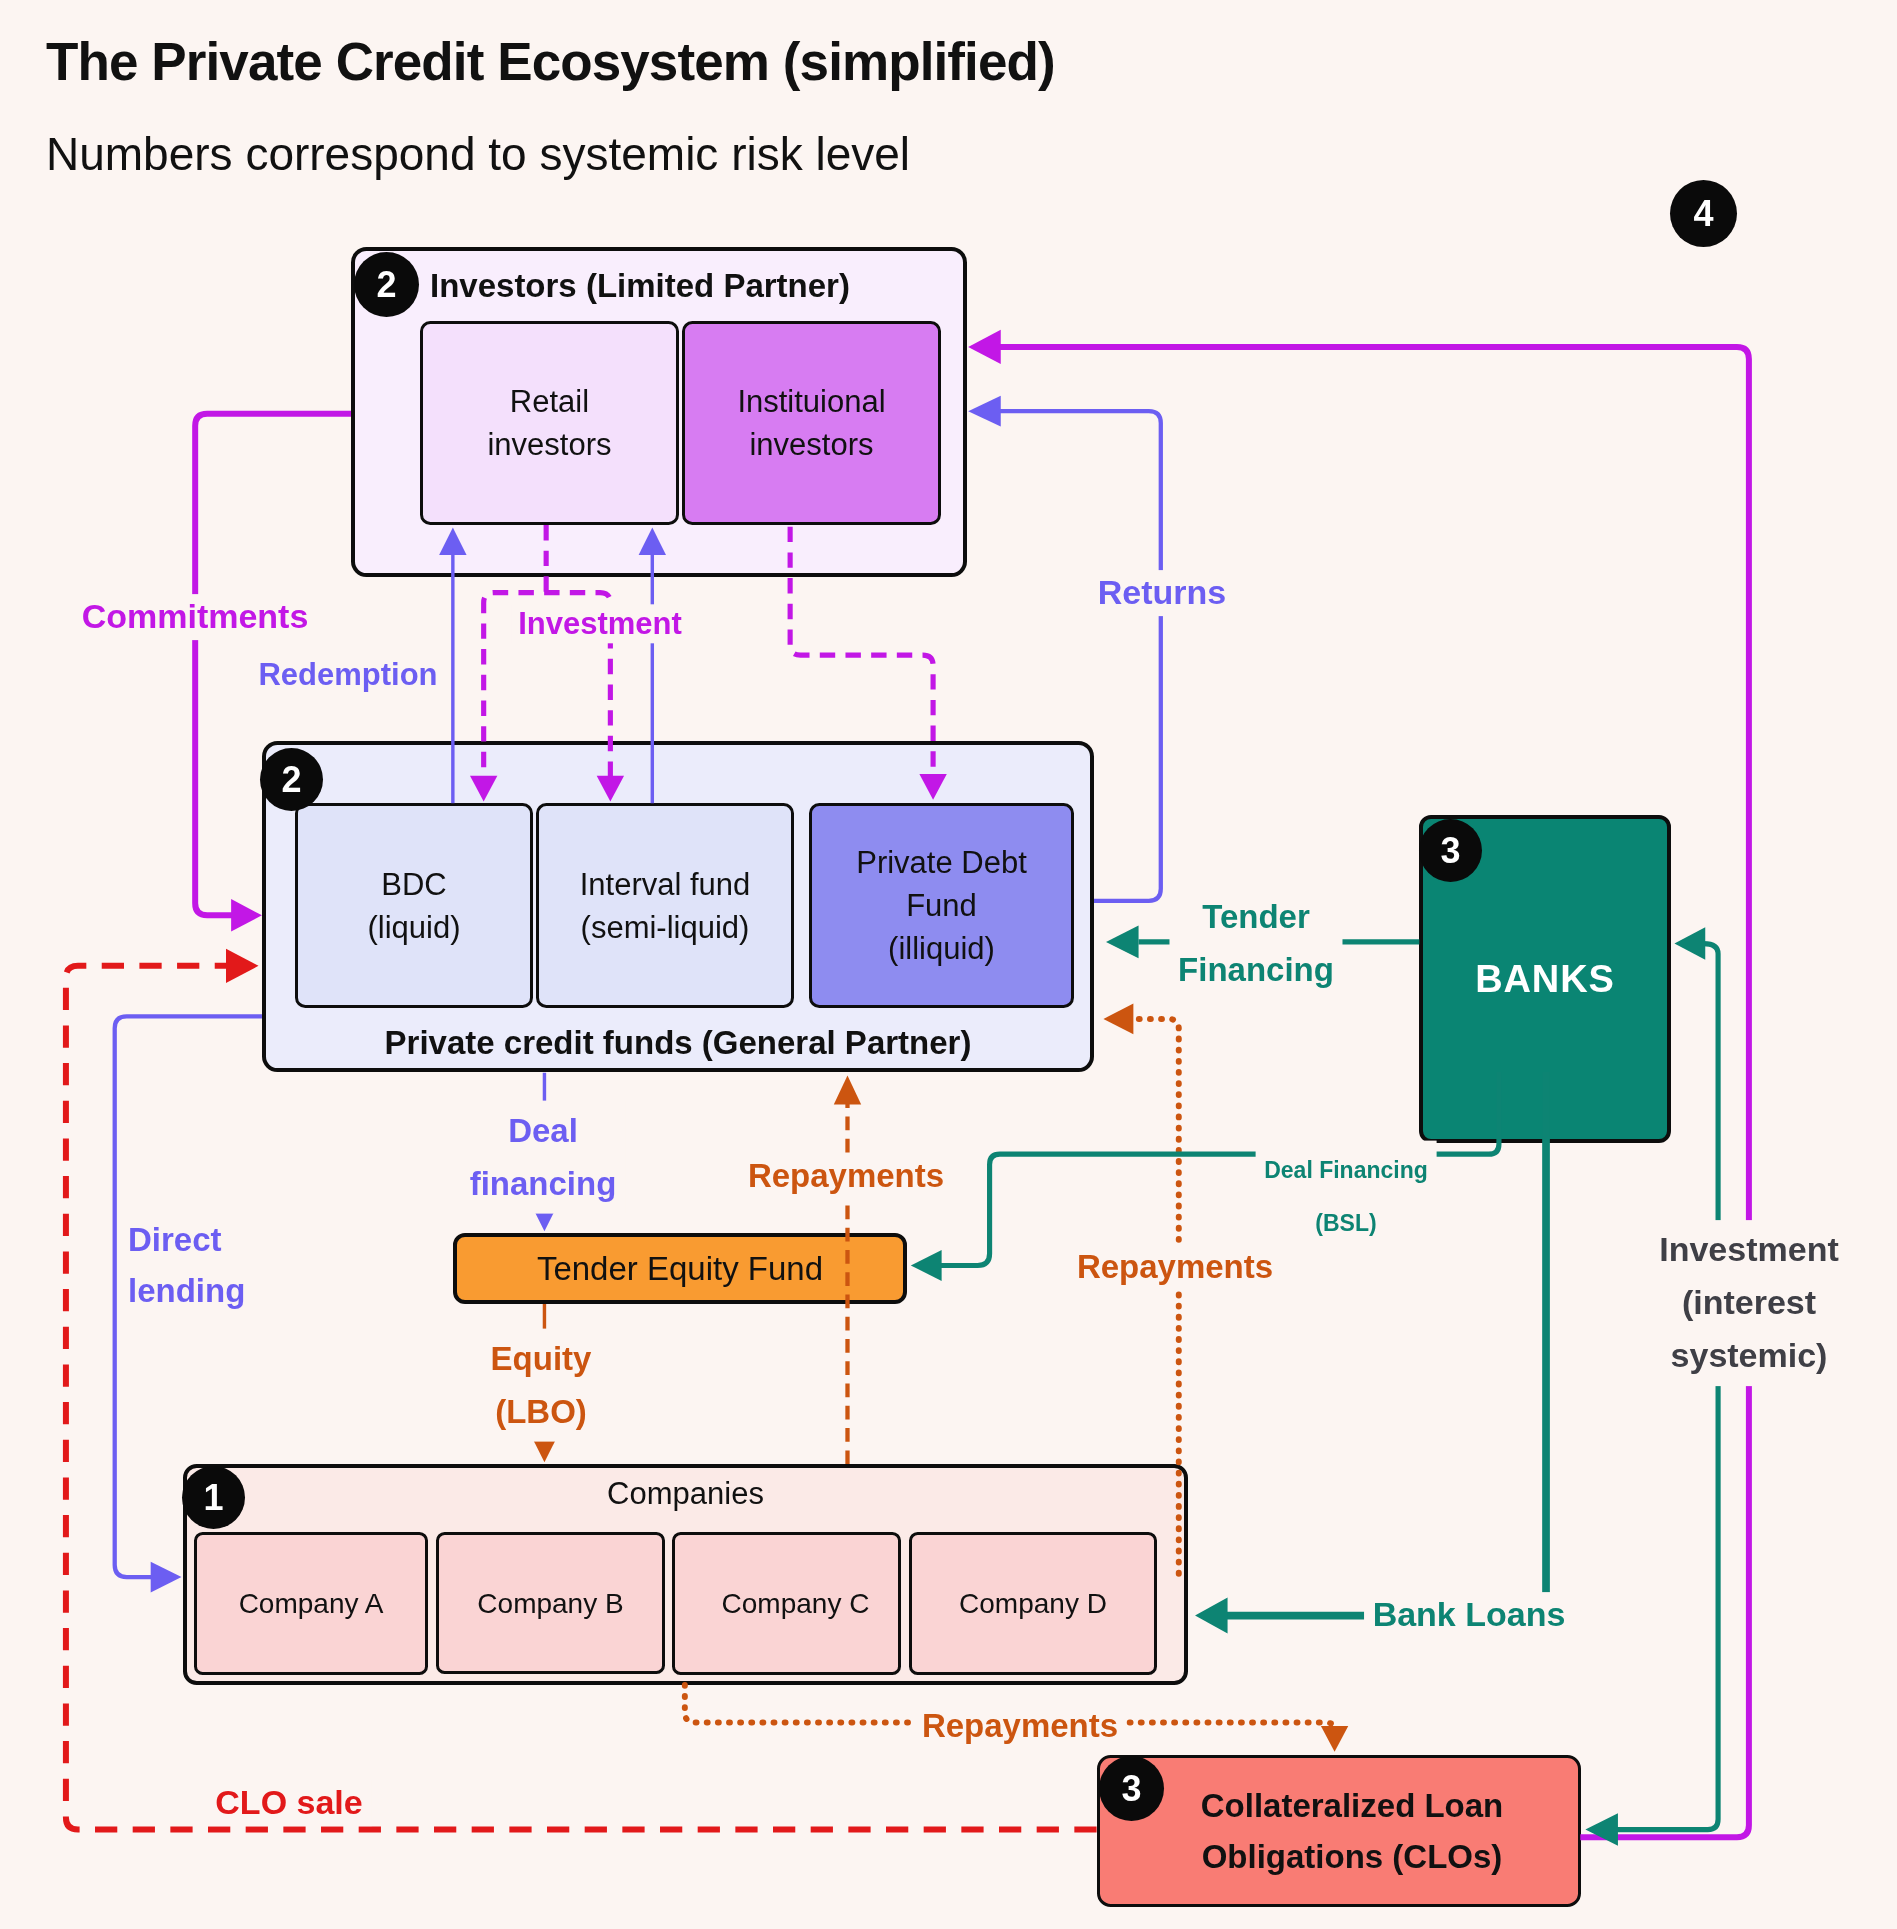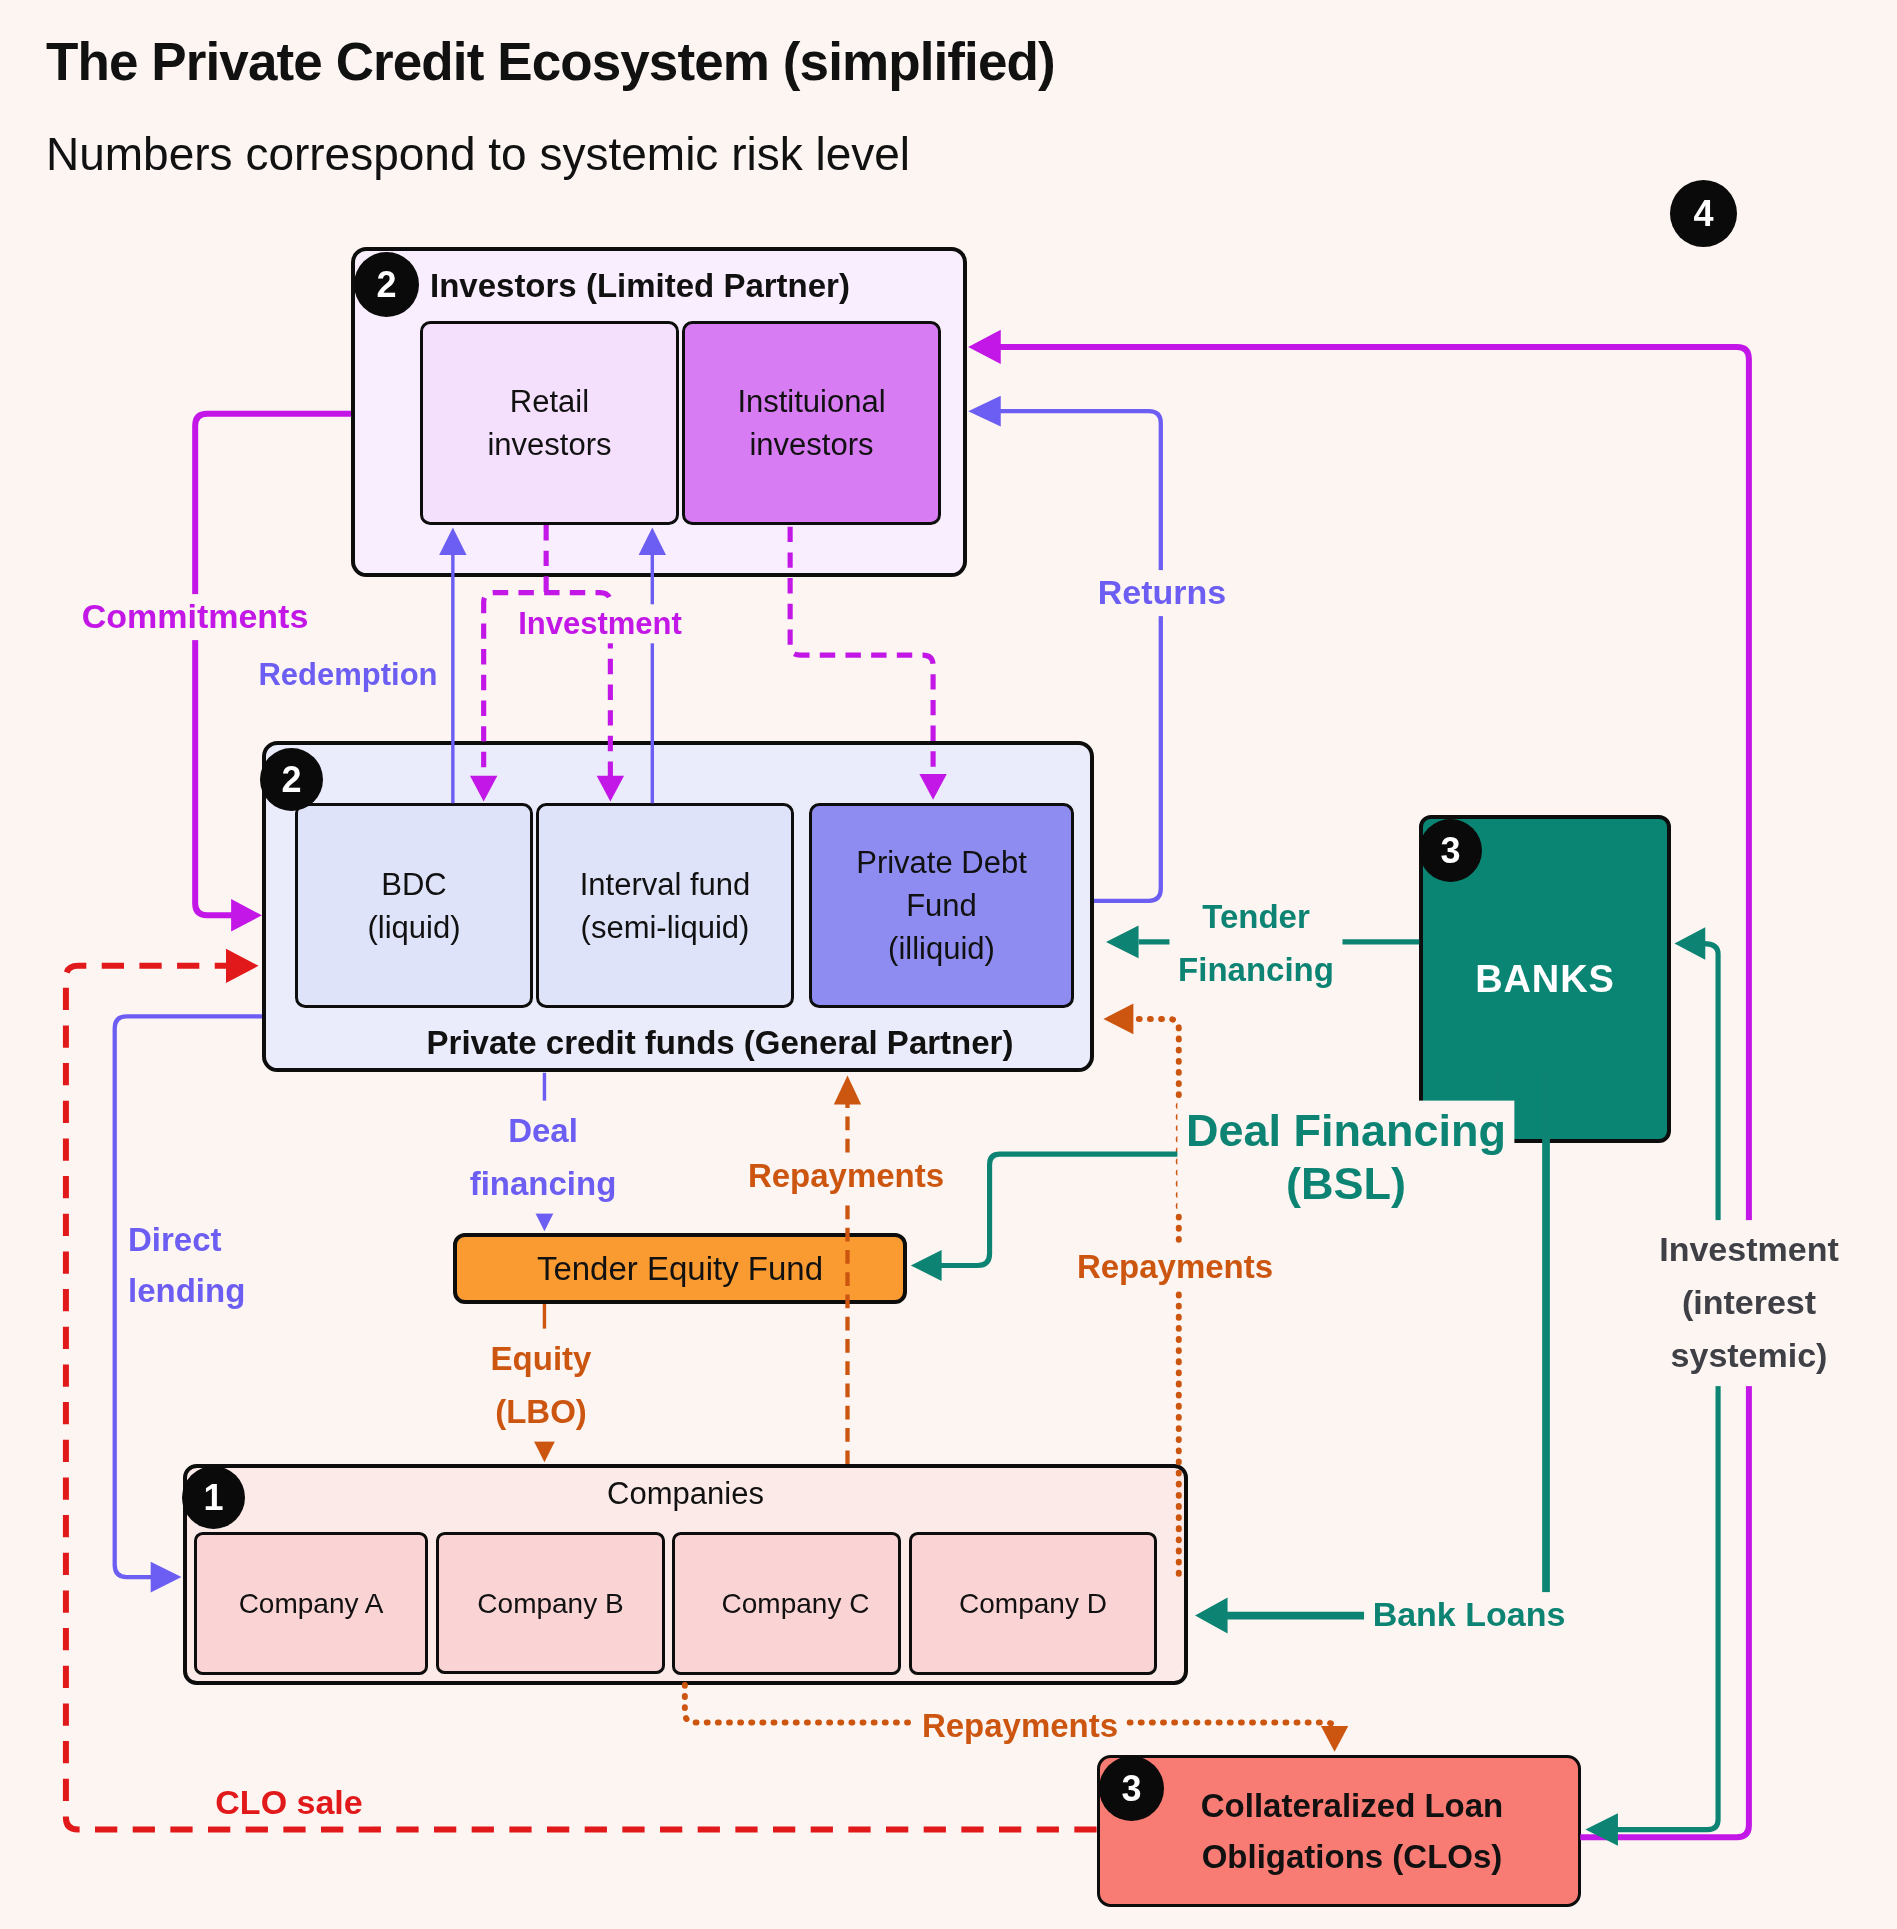--- a/index.html
+++ b/index.html
@@ -148,21 +148,21 @@
   </div>
   <div class="subnode" style="left:536px;top:803px;width:258px;height:205px;background:var(--fund-item-bg);">
     <div><span>Interval fund</span><br>
          <span>(semi-liquid)</span></div>
   </div>
   <div class="subnode" style="left:809px;top:803px;width:265px;height:205px;background:var(--pdf-bg);">
     <div><span>Private Debt</span><br>
          <span>Fund</span><br>
          <span>(illiquid)</span></div>
   </div>
-  <div class="node-title" style="left:262px;top:1024px;width:832px;text-align:center;padding-left:42px;">Private credit funds (General Partner)</div>
+  <div class="node-title" style="left:262px;top:1024px;width:832px;text-align:center;">Private credit funds (General Partner)</div>
 
   <div class="subnode" style="left:453px;top:1233px;width:454px;height:71px;background:var(--pef-bg);border-width:4.3px;border-radius:12px;font-size:33px;">
     <span>Tender Equity Fund</span>
   </div>
 
   <div class="node" style="left:183px;top:1464px;width:1005px;height:221px;background:var(--companies-bg);border-radius:13.7px;"></div>
   <div class="abs" style="left:183px;top:1476px;width:1005px;text-align:center;font-size:31px;z-index:2;">Companies</div>
   <div class="subnode" style="left:194px;top:1532px;width:234px;height:143px;background:var(--company-bg);border-radius:8.6px;font-size:28px;">
     <span>Company A</span>
   </div>
@@ -197,21 +197,21 @@
   <div class="flabel big" style="left:195px;top:617px;color:var(--magenta);">Commitments</div>
   <div class="flabel mid" style="left:348px;top:675px;color:var(--violet);">Redemption</div>
   <div class="flabel mid" style="left:600px;top:624px;color:var(--magenta);padding:1.7px 6.8px;">Investment</div>
   <div class="flabel big" style="left:1162px;top:593px;color:var(--violet);">Returns</div>
   <div class="flabel big lines2" style="left:1256px;top:943px;color:var(--teal);font-size:33px;">
     <span>Tender</span><br><span>Financing</span>
   </div>
   <div class="flabel big lines2" style="left:543px;top:1157px;color:var(--violet);font-size:33px;">
     <span>Deal</span><br><span>financing</span>
   </div>
-  <div class="flabel big lines2" style="left:1346px;top:1157px;color:var(--teal);font-size:45px;">
+  <div class="flabel big lines2" style="left:1346px;top:1197px;color:var(--teal);font-size:23px;">
     <span>Deal Financing</span><br><span>(BSL)</span>
   </div>
   <div class="flabel" style="left:846px;top:1176px;color:var(--orange);font-size:33px;">Repayments</div>
   <div class="flabel" style="left:1175px;top:1267px;color:var(--orange);font-size:33px;">Repayments</div>
   <div class="flabel" style="left:1020px;top:1726px;color:var(--orange);font-size:33px;">Repayments</div>
   <div class="abs" style="left:128px;top:1214px;color:var(--violet);font-weight:bold;font-size:33px;line-height:51px;z-index:4;">
     <span>Direct</span><br><span>lending</span>
   </div>
   <div class="flabel lines2" style="left:541px;top:1385px;color:var(--orange);font-size:33px;">
     <span>Equity</span><br><span>(LBO)</span>

